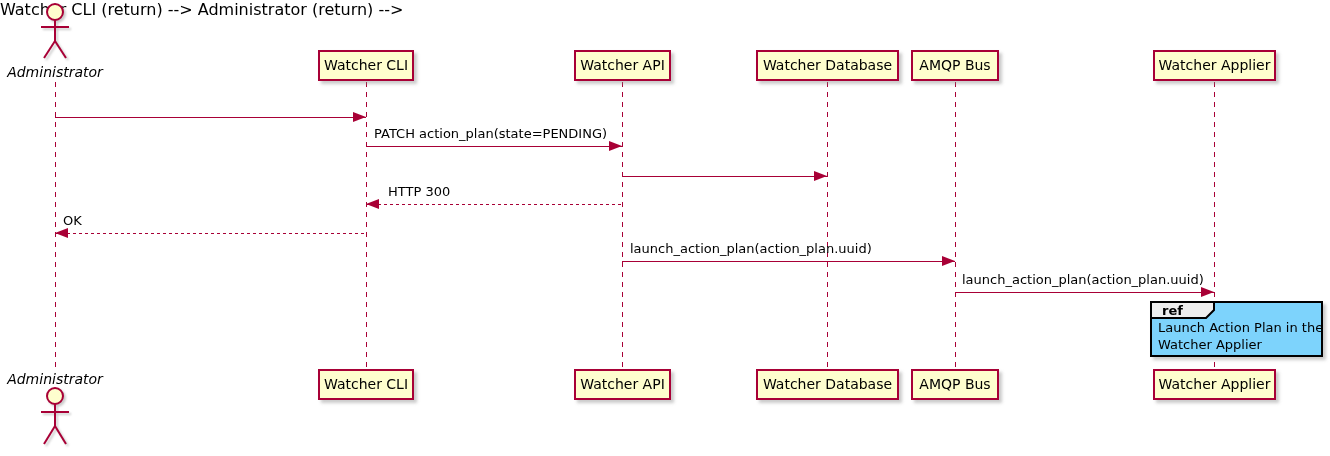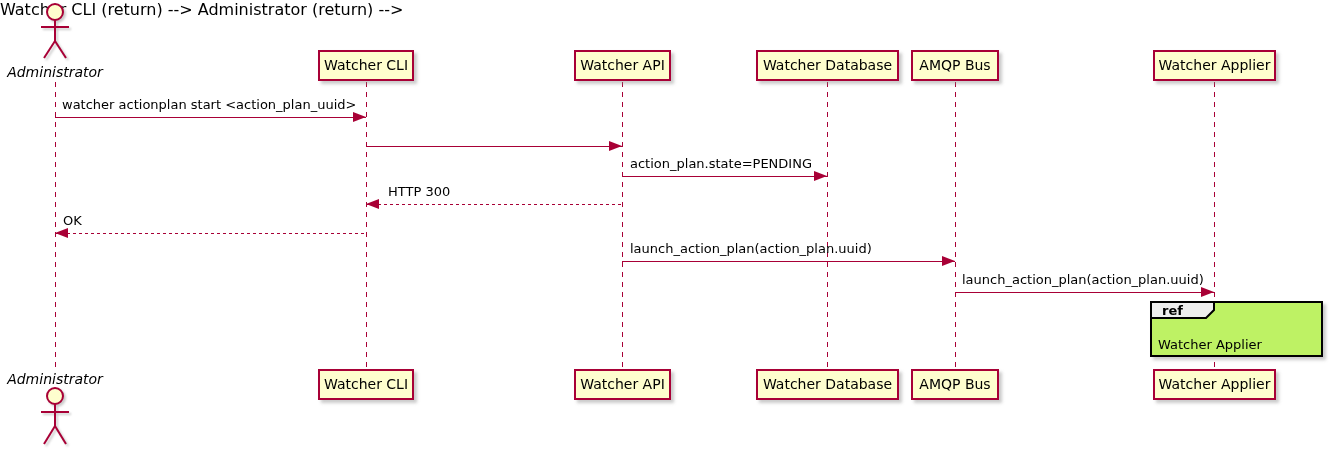--- a/index.html
+++ b/index.html
@@ -40,21 +40,21 @@
     position:absolute; width:0; height:0; border-style:solid;
     border-width:5px 0 5px 13px; border-color:transparent transparent transparent #A80036;
   }
   .arrow-l {
     position:absolute; width:0; height:0; border-style:solid;
     border-width:5px 13px 5px 0; border-color:transparent #A80036 transparent transparent;
   }
   
   .ref-frame {
     position:absolute; left:1150px; top:301px; width:173px; height:56px;
-    box-sizing:border-box; border:2px solid #000000; background:#bef264;
+    box-sizing:border-box; border:2px solid #000000; background:#7dd3fc;
     box-shadow:3px 3px 3px rgba(140,140,140,0.45);
   }
   .ref-head-svg { position:absolute; left:-2px; top:-2px; }
   .ref-kw {
     position:absolute; left:10px; top:0px; font-size:13px; font-weight:bold; color:#000;
   }
   .ref-body {
     position:absolute; left:6px; top:16px; font-size:13px; line-height:17px; color:#000;
     white-space:nowrap;
   }
@@ -83,30 +83,29 @@
   <div class="actor-label" style="top:64px">Administrator</div>
 
   
   <div class="pbox top" style="left:318px;width:96px">Watcher CLI</div>
   <div class="pbox top" style="left:574px;width:97px">Watcher API</div>
   <div class="pbox top" style="left:756px;width:143px">Watcher Database</div>
   <div class="pbox top" style="left:911px;width:88px">AMQP Bus</div>
   <div class="pbox top" style="left:1153px;width:123px">Watcher Applier</div>
 
   
-  <div class="msg-label" style="left:62px;top:97px">watcher actionplan start &lt;action_plan_uuid&gt;</div>
   <div class="msg-line" style="left:55px;top:117px;width:311px"></div>
   <div class="arrow-r" style="left:353px;top:112px"></div>
 
   
+  <div class="msg-label" style="left:374px;top:126px">PATCH action_plan(state=PENDING)</div>
   <div class="msg-line" style="left:366px;top:146px;width:256px"></div>
   <div class="arrow-r" style="left:609px;top:141px"></div>
 
   
-  <div class="msg-label" style="left:630px;top:156px">action_plan.state=PENDING</div>
   <div class="msg-line" style="left:622px;top:176px;width:205px"></div>
   <div class="arrow-r" style="left:814px;top:171px"></div>
 
    Watcher CLI (return) --&gt;
   <div class="msg-label" style="left:388px;top:184px">HTTP 300</div>
   <div class="msg-line dashed" style="left:366px;top:204px;width:256px"></div>
   <div class="arrow-l" style="left:366px;top:199px"></div>
 
    Administrator (return) --&gt;
   <div class="msg-label" style="left:63px;top:213px">OK</div>
@@ -123,21 +122,21 @@
   <div class="msg-line" style="left:955px;top:292px;width:259px"></div>
   <div class="arrow-r" style="left:1201px;top:287px"></div>
 
   
   <div class="ref-frame">
     <svg class="ref-head-svg" width="68" height="19" viewBox="0 0 68 19">
       <path d="M1,1 L64,1 L64,9 L56,17 L1,17 Z" fill="#EEEEEE" stroke="#000000" stroke-width="2"></path>
     </svg>
     <span class="ref-kw">ref</span>
     <div class="ref-body">
-      <br>
+      <span>Launch Action Plan in the</span><br>
       <span>Watcher Applier</span>
     </div>
   </div>
 
   
   <div class="actor-label" style="top:371px">Administrator</div>
   <svg class="actor-svg" style="left:37px;top:386px" width="36" height="64" viewBox="0 0 36 64">
     <circle cx="18" cy="10" r="8" fill="#FEFECE" stroke="#A80036" stroke-width="2"></circle>
     <line x1="18" y1="18" x2="18" y2="40" stroke="#A80036" stroke-width="2"></line>
     <line x1="4" y1="26" x2="32" y2="26" stroke="#A80036" stroke-width="2"></line>

